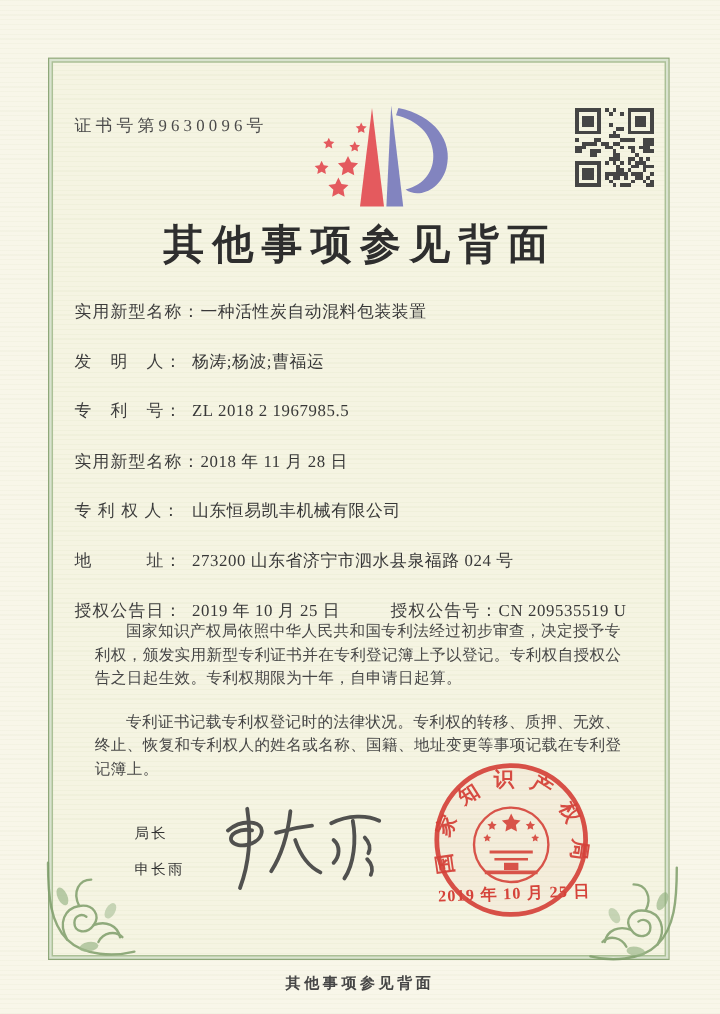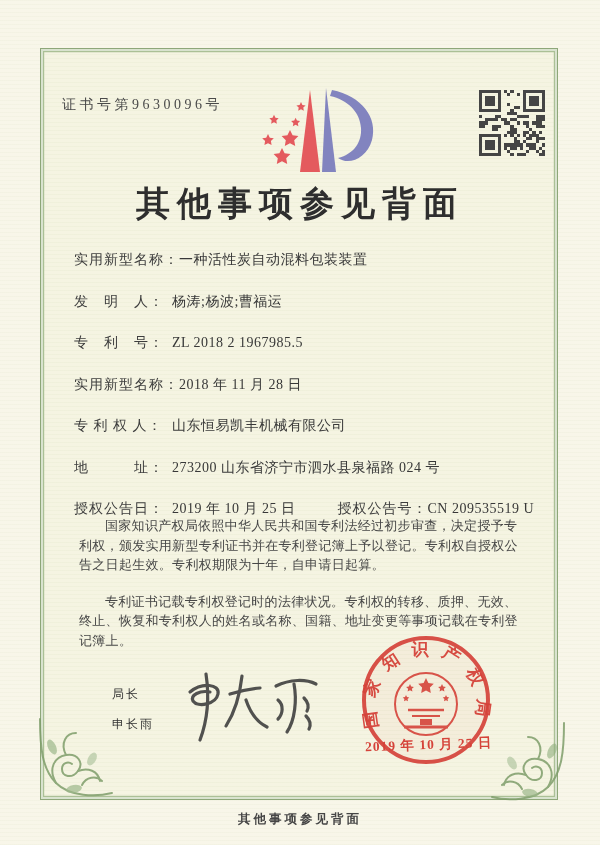--- a/index.html
+++ b/index.html
@@ -21,21 +21,21 @@
     background:
       repeating-linear-gradient(0deg, rgba(180,195,140,.08) 0 1px, transparent 1px 4px),
       #f5f4e2;
   }
   .cert-no{position:absolute;left:62px;top:96px;font-size:14px;letter-spacing:3.5px;color:#4a4a4a;}
   .logo{position:absolute;left:246px;top:78px;width:136px;height:104px;}
   .qr{position:absolute;left:479px;top:90px;width:66px;height:66px;}
   .title{position:absolute;left:0;right:0;top:181px;text-align:center;
     font-size:34px;font-weight:bold;letter-spacing:7px;color:#2e2e2e;}
   .fields{position:absolute;left:62px;top:251px;width:478px;font-size:14px;}
-  .frow{margin-bottom:23.5px;white-space:nowrap;margin-left:12px;}
+  .frow{margin-bottom:23.5px;white-space:nowrap;}
   .flabel{display:inline-block;min-width:98px;letter-spacing:1px;color:#3d3d3d;}
   .fvalue{letter-spacing:0.5px;color:#383838;}
   .grant-gap{display:inline-block;width:42px;}
   .paras{position:absolute;left:62px;top:499px;width:479px;font-size:13px;
     line-height:19.5px;color:#474747;letter-spacing:0.3px;}
   .paras p{margin:17px;text-indent:2em;}
   .sig-block{position:absolute;left:112px;top:686px;font-size:12px;letter-spacing:2px;color:#333;}
   .sig-block div{margin-bottom:13px;}
   .sig-svg{position:absolute;left:172px;top:660px;width:158px;height:92px;}
   .seal{position:absolute;left:354px;top:628px;width:144px;height:144px;}

